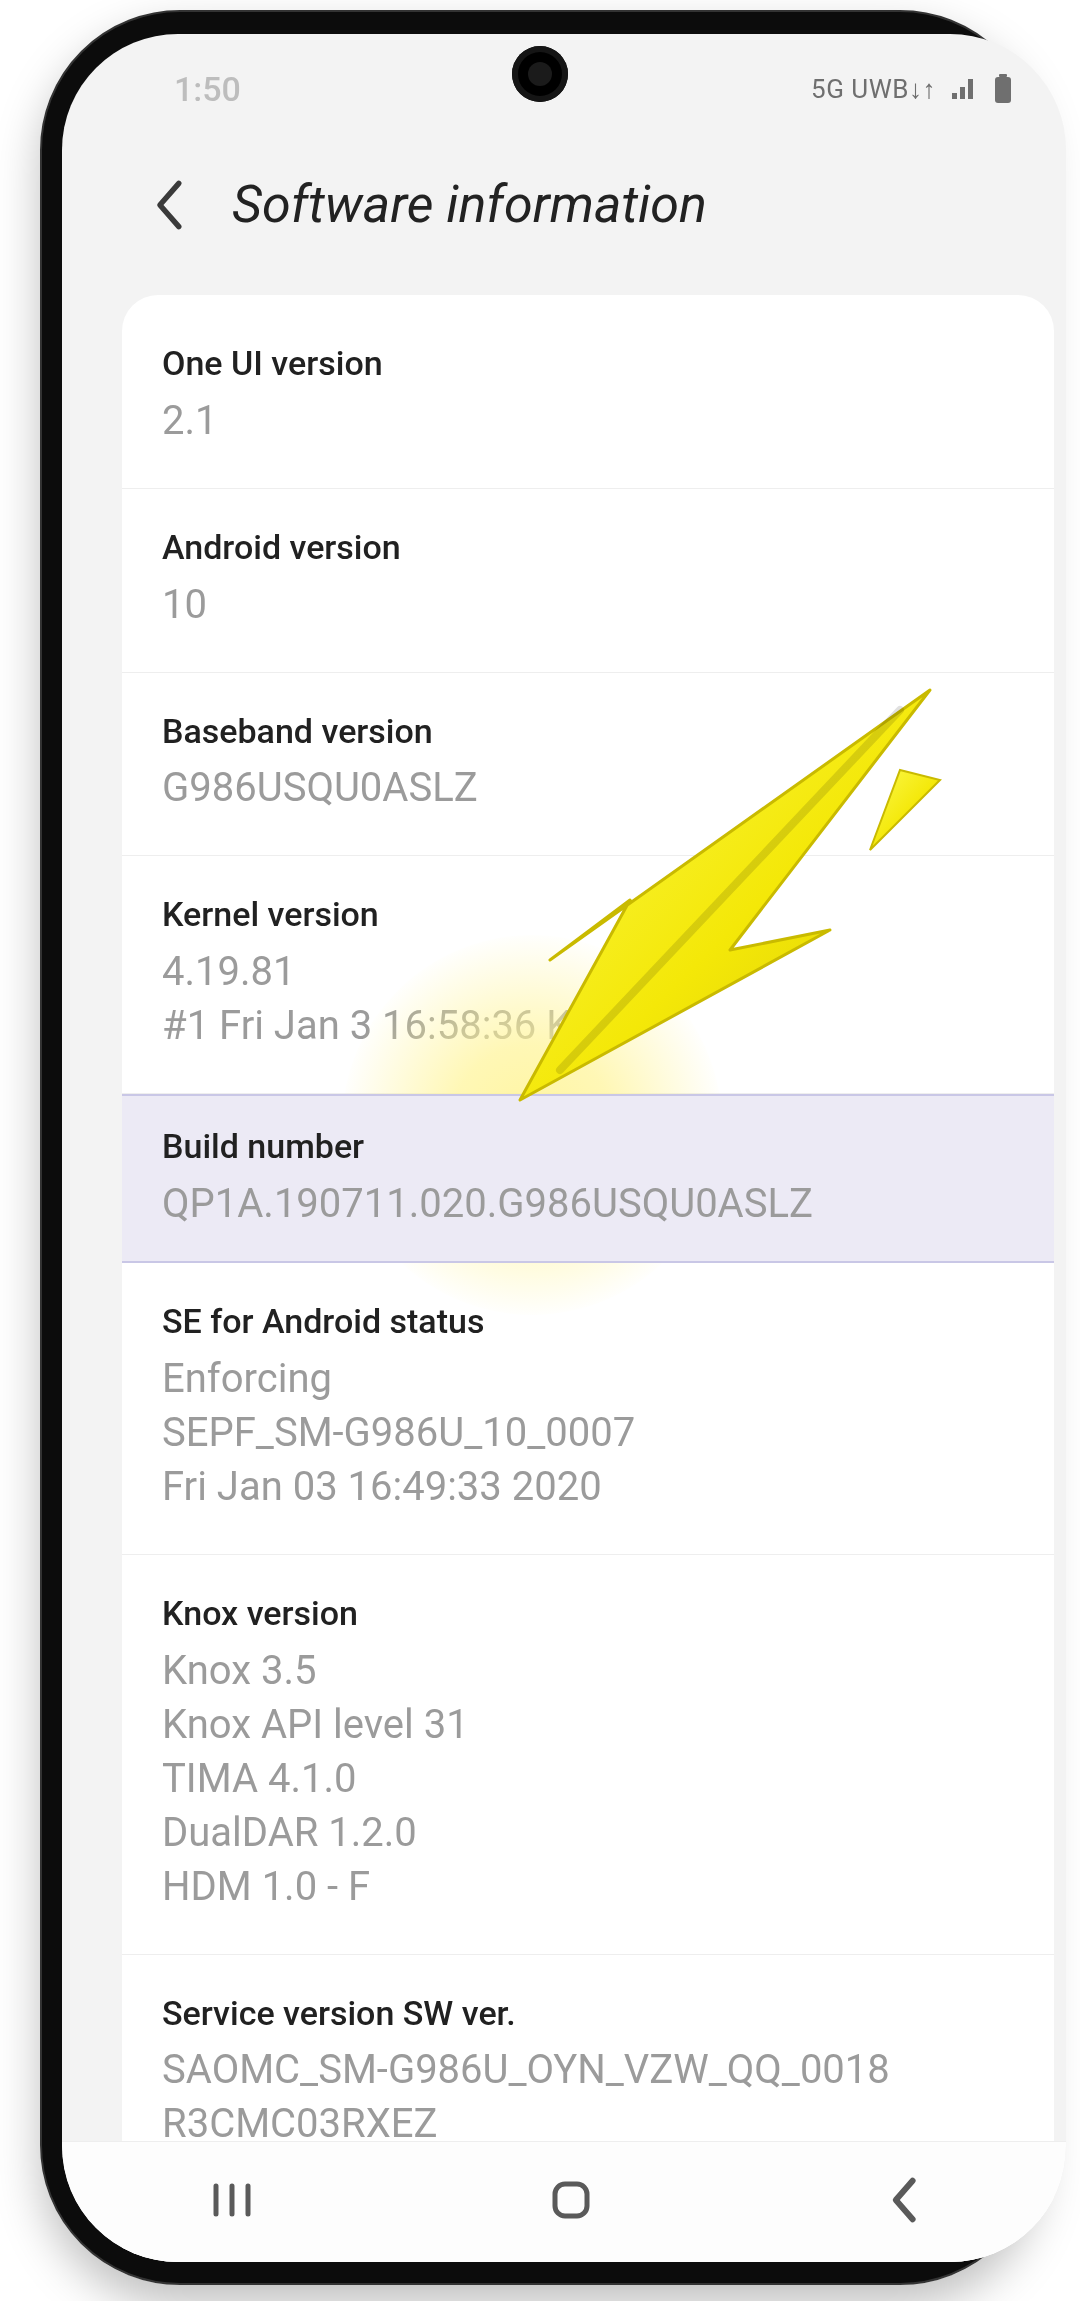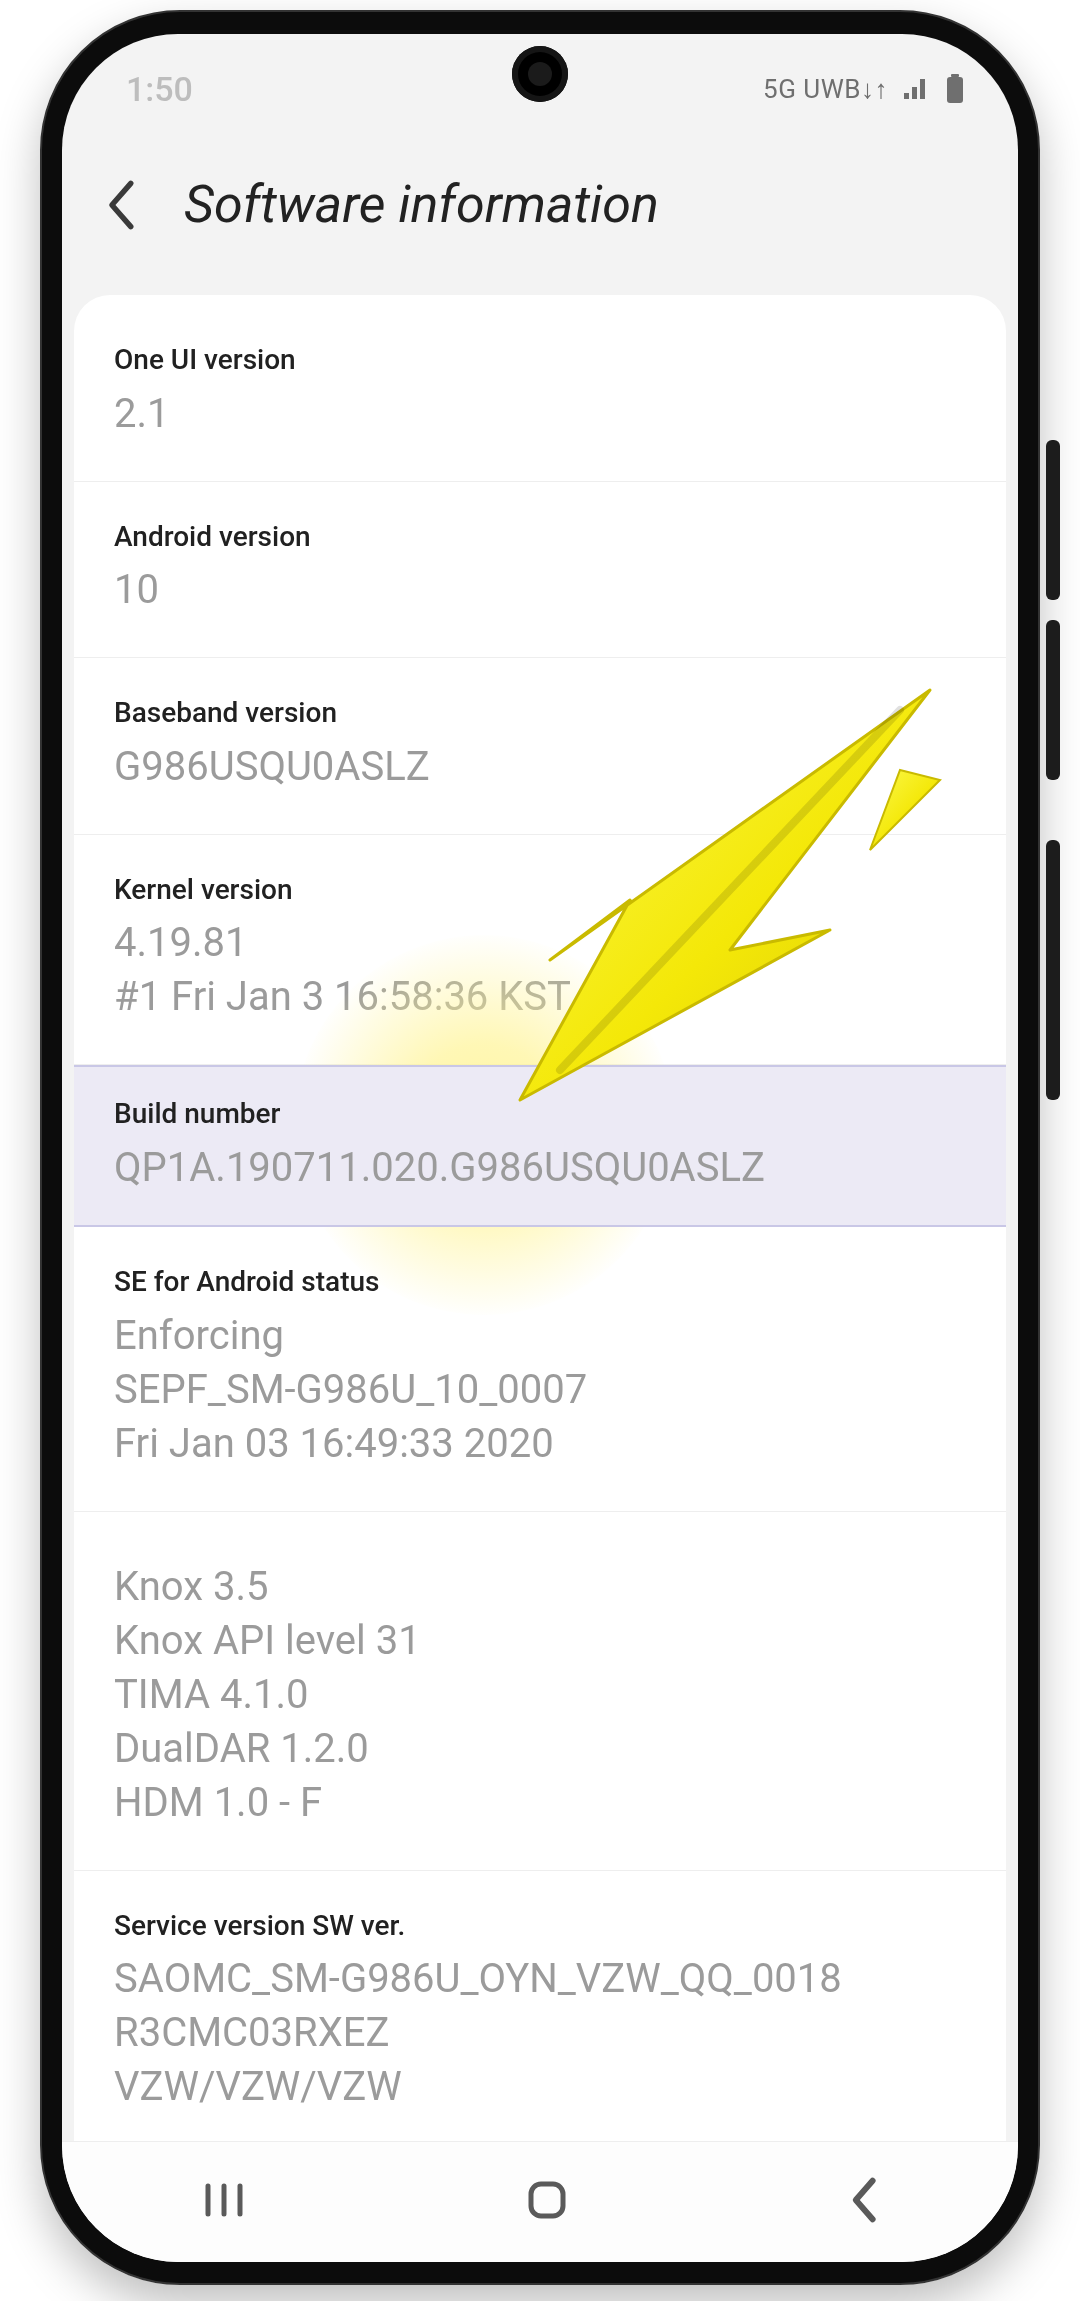--- a/index.html
+++ b/index.html
@@ -23,21 +23,21 @@
   .phone-shadow { position:absolute; left:40px; top:10px; width:1000px; height:2275px; border-radius:140px; box-shadow: 0 20px 45px rgba(0,0,0,0.25); }
 
   .phone-body { position:absolute; left:40px; top:10px; width:1000px; height:2275px; background:var(--phone-black); border-radius:140px; border:2px solid #333; box-sizing:border-box; }
 
   
   .side-btn { position:absolute; background:#1c1c1c; border-radius:6px; width:14px; left:1046px; }
   .side-btn.b1 { top:440px; height:160px; }
   .side-btn.b2 { top:620px; height:160px; }
   .side-btn.b3 { top:840px; height:260px; }
 
-  .screen { position:absolute; left:62px; top:34px; width:956px; height:2228px; background:var(--screen-bg); border-radius:116px; overflow:hidden; }
+  .screen { position:absolute; left:62px; top:34px; width:956px; height:2228px; background:var(--screen-bg); border-radius:116px; overflow:hidden;padding-left:48px; }
 
   .camera-notch { position:absolute; top:46px; left:50%; transform:translateX(-50%); width:56px; height:56px; background:#000; border-radius:50%; box-shadow: inset 0 0 0 6px #151515; z-index:50; }
   .camera-lens  { position:absolute; top:62px; left:50%; transform:translateX(-50%); width:24px; height:24px; background:#1b1b1b; border-radius:50%; z-index:51; }
 
   
   .statusbar { position:relative; height:110px; display:flex; align-items:center; justify-content:space-between; padding:0 44px; color:#8a8a8a; font-size:34px; }
   .statusbar .left  { padding-left:20px; color:#bdbdbd; font-weight:500; }
   .statusbar .right { display:flex; align-items:center; gap:14px; color:#6f6f6f; font-size:26px; padding-right:10px; letter-spacing:0.5px; }
   .statusbar .icon  { display:inline-block; }
   .signal-icon svg, .battery-icon svg { display:block; }
@@ -46,21 +46,21 @@
   .appbar { display:flex; align-items:center; gap:34px; padding:30px 28px 60px 28px; }
   .back-btn { width:60px; height:60px; display:flex; align-items:center; justify-content:center; color:#3a3a3a; }
   .appbar-title { font-size:52px; color:#222; font-weight:400;font-style:italic; }
 
   
   .card { background:var(--card-bg); margin:0 12px 0 12px; border-radius:36px 36px 0 0; padding:10px 0 30px 0; min-height:1780px; }
 
   .row { padding:38px 40px 40px 40px; border-bottom:1px solid var(--divider); }
   .row:last-of-type { border-bottom:none; }
   .row.highlighted { background:var(--highlight-bg); border:2px solid var(--highlight-border); border-left:none; border-right:none; padding-top:30px; padding-bottom:30px; position:relative; }
-  .row-title { font-size:28px; color:var(--text-primary); font-weight:500; line-height:1.2; }
+  .row-title { font-size:34px; color:var(--text-primary); font-weight:500; line-height:1.2; }
   .row-value { font-size:40px; color:var(--text-secondary); margin-top:10px; line-height:1.35; white-space:pre-line; }
 
   
   .navbar { position:absolute; left:0; right:0; bottom:0; height:120px; background: #fdfdfd; display:flex; align-items:center; justify-content:space-around; border-top:1px solid #eee; border-bottom-left-radius:116px; border-bottom-right-radius:116px; }
   .nav-btn { color:#5a5a5a; }
 
   
   .radial-highlight { position:absolute; width:380px; height:380px; border-radius:50%; background: radial-gradient(circle, rgba(255,244,150,0.9) 0%, rgba(255,244,150,0.7) 30%, rgba(255,244,150,0.2) 60%, rgba(255,244,150,0) 72%); pointer-events:none; }
 
   
@@ -139,20 +139,21 @@
       </div>
 
       <div class="row">
         <div class="row-title">SE for Android status</div>
         <div class="row-value">Enforcing
 SEPF_SM-G986U_10_0007
 Fri Jan 03 16:49:33 2020</div>
       </div>
 
       <div class="row">
+        <div class="row-title">Knox version</div>
         <div class="row-value">Knox 3.5
 Knox API level 31
 TIMA 4.1.0
 DualDAR 1.2.0
 HDM 1.0 - F</div>
       </div>
 
       <div class="row">
         <div class="row-title">Service version SW ver.</div>
         <div class="row-value">SAOMC_SM-G986U_OYN_VZW_QQ_0018

